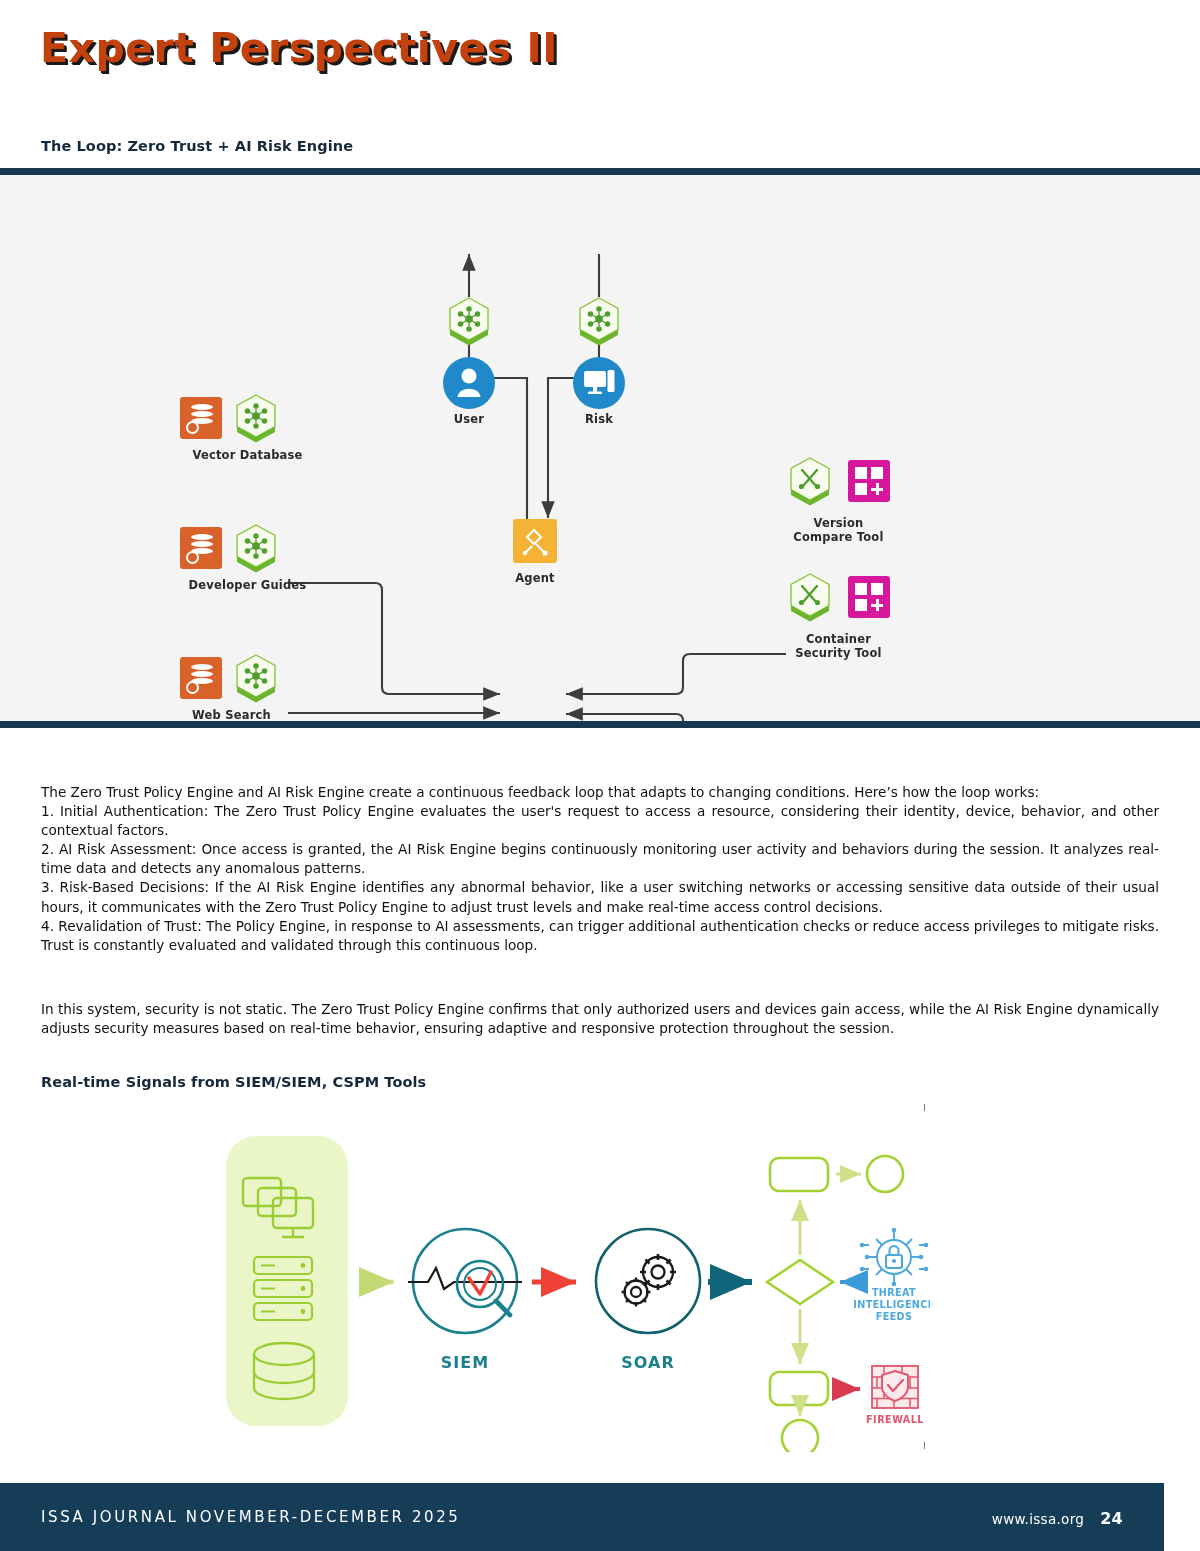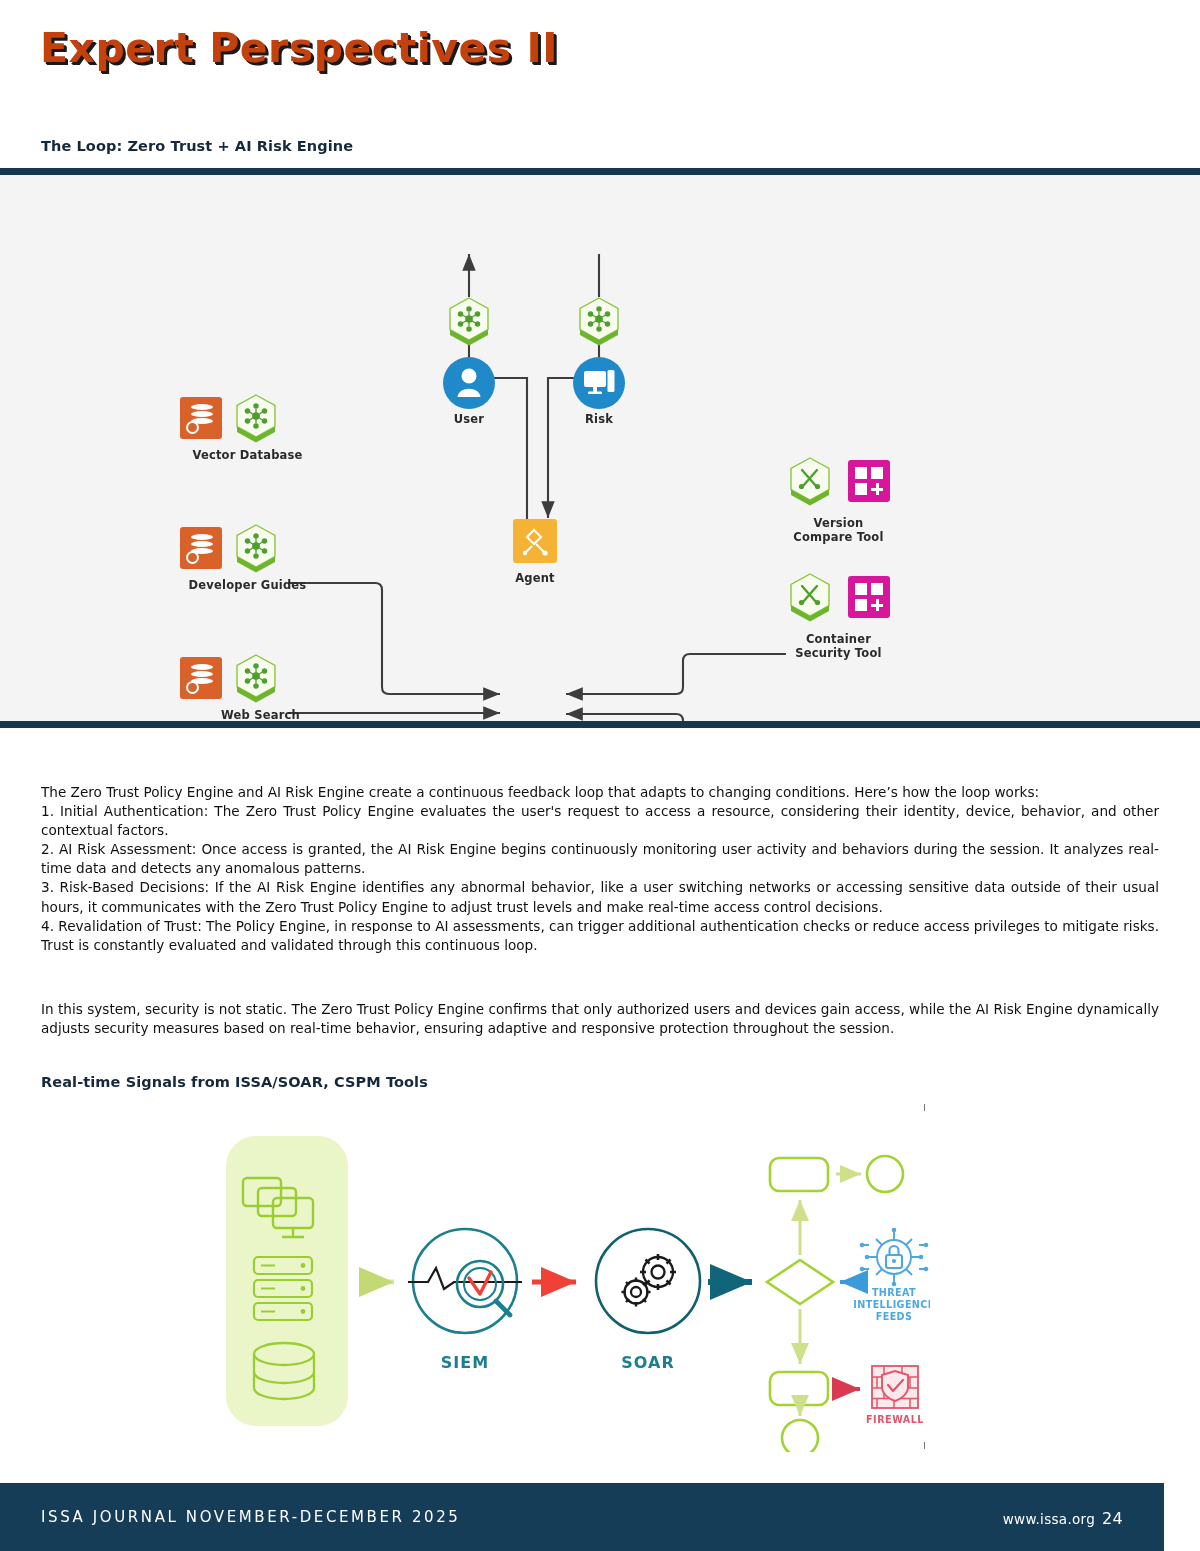--- a/index.html
+++ b/index.html
@@ -165,21 +165,21 @@
     position: absolute; left: 41px; top: 25px;
     font-size: 15px; color: #ffffff;
     letter-spacing: 2.6px;
   }
   .footer-right {
     position: absolute; right: 41px; top: 26px;
     font-size: 13.5px; color: #ffffff;
     letter-spacing: 0.3px;
   }
   .footer-right .pg {
-    font-weight: normal; font-size: 16px; margin-left: 7px;
+    font-weight: bold; font-size: 16px; margin-left: 16px;
   }
 </style>
 </head>
 <body>
 
 <div class="page-title">Expert Perspectives II</div>
 
 <div class="sec-heading" id="heading-loop">The Loop: Zero Trust + AI Risk Engine</div>
 
 <div class="fig1-band">
@@ -334,21 +334,21 @@
           <circle cx="24" cy="14" r="2.1"></circle>
             <circle cx="24" cy="34" r="2.1"></circle>
           <circle cx="15.5" cy="19" r="2.1"></circle>
             <circle cx="32.5" cy="19" r="2.1"></circle>
           <circle cx="15.5" cy="29" r="2.1"></circle>
             <circle cx="32.5" cy="29" r="2.1"></circle>
           <path d="M24 17 L24 21 M24 27 L24 31 M17.5 20 L21.5 22.5 M30.5 20 L26.5 22.5 M17.5 28 L21.5 25.5 M30.5 28 L26.5 25.5"></path>
         </g>
       </svg>
     </div>
-    <div class="n-label" style="left:173px; top:534px; width:175px;">Web Search</div>
+    <div class="n-label" style="left:144px; top:534px; width:175px;">Web Search</div>
 
     <div class="agent-tile" style="left:513px; top:344px;">
       <svg width="44" height="44" viewBox="0 0 44 44">
         <g stroke="#ffffff" stroke-width="2" fill="none">
           <path d="M14 18 L21 11 L28 18 L21 25 Z"></path>
           <path d="M23 25 L31 33"></path>
           <path d="M19 27 L13 33"></path>
         </g>
         <circle cx="32" cy="34" r="2.6" fill="#ffffff"></circle>
         <circle cx="12" cy="34" r="2.2" fill="#ffffff"></circle>
@@ -410,21 +410,21 @@
   <div>1. Initial Authentication: The Zero Trust Policy Engine evaluates the user's request to access a resource, considering their identity, device, behavior, and other contextual factors.</div>
   <div>2. AI Risk Assessment: Once access is granted, the AI Risk Engine begins continuously monitoring user activity and behaviors during the session. It analyzes real-time data and detects any anomalous patterns.</div>
   <div>3. Risk-Based Decisions: If the AI Risk Engine identifies any abnormal behavior, like a user switching networks or accessing sensitive data outside of their usual hours, it communicates with the Zero Trust Policy Engine to adjust trust levels and make real-time access control decisions.</div>
   <div>4. Revalidation of Trust: The Policy Engine, in response to AI assessments, can trigger additional authentication checks or reduce access privileges to mitigate risks. Trust is constantly evaluated and validated through this continuous loop.</div>
 </div>
 
 <div class="body-text" id="para-block-2">
   <div>In this system, security is not static. The Zero Trust Policy Engine confirms that only authorized users and devices gain access, while the AI Risk Engine dynamically adjusts security measures based on real-time behavior, ensuring adaptive and responsive protection throughout the session.</div>
 </div>
 
-<div class="sec-heading" id="heading-signals">Real-time Signals from ISSA/SOAR, CSPM Tools</div>
+<div class="sec-heading" id="heading-signals">Real-time Signals from SIEM/SIEM, CSPM Tools</div>
 
 <div class="fig2">
 
   <div class="tick" style="left:728px; top:4px;"></div>
   <div class="tick" style="left:728px; top:342px;"></div>
 
   <svg width="734" height="352" viewBox="0 0 734 352" style="position:absolute;left:0;top:0;">
     <defs>
       <marker id="a-lime" markerWidth="8" markerHeight="8" refX="7" refY="3" orient="auto">
         <path d="M0,0 L7,3 L0,6 z" fill="#cfe08a"></path>

